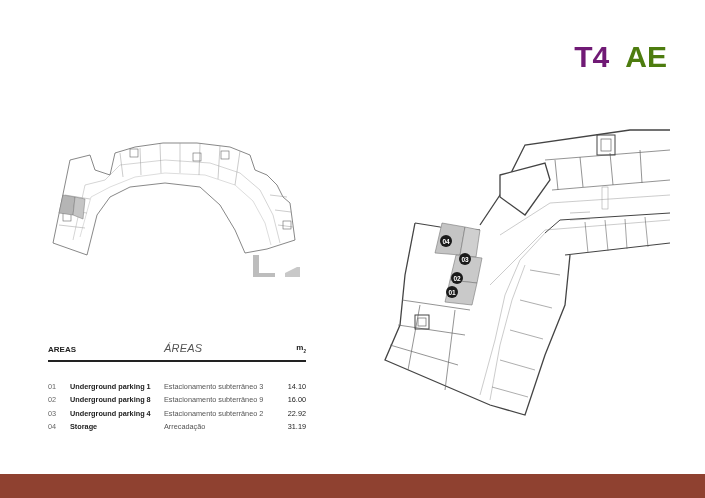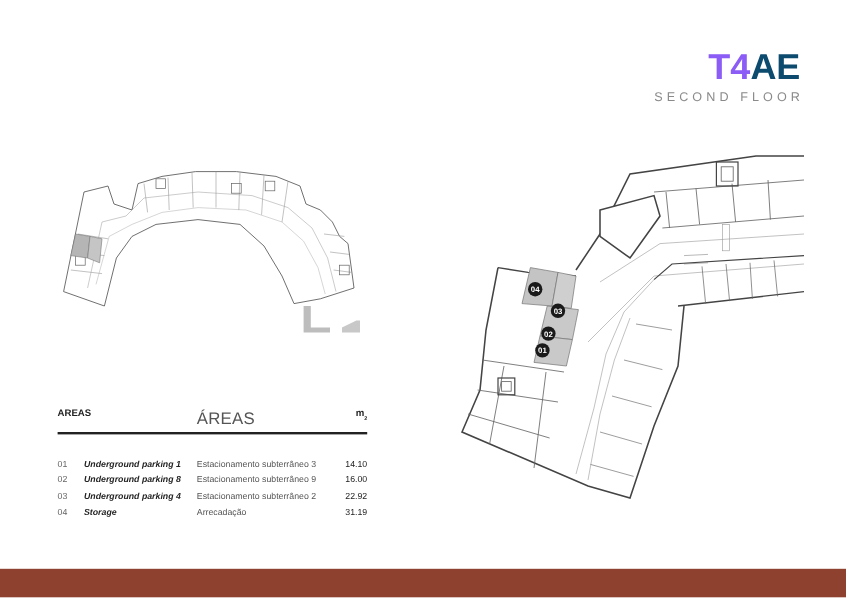--- a/index.html
+++ b/index.html
@@ -1,51 +1,50 @@
 <!DOCTYPE html>
 <html><head>
   <meta charset="utf-8">
   <style>
     * { margin: 0; padding: 0; box-sizing: border-box; }
     html, body { width: 705px; height: 498px; background: #ffffff; overflow: hidden; }
     body { position: relative; font-family: "Liberation Sans", sans-serif; color: #222; }
 
     .title-block { position: absolute; right: 38px; top: 42px; text-align: right; }
     .unit-code { font-size: 30px; font-weight: bold; letter-spacing: 0px; line-height: 30px; }
-    .unit-code .t4 { color: #8b5cf6; text-align: center; }
-    .unit-code .ae { color: #0c4a6e; margin-left: 0; }
+    .unit-code .t4 { color: #701a75; text-align: center; }
+    .unit-code .ae { color: #4d7c0f; margin-left: 16px; }
     .floor-label { font-size: 10.5px; letter-spacing: 3.4px; color: #8a8a8a; margin-top: 3px; margin-right: -3px; }
 
     .key-plan { position: absolute; left: 45px; top: 135px; width: 275px; height: 145px; }
     .main-plan { position: absolute; left: 380px; top: 125px; width: 290px; height: 310px; }
 
     .areas { position: absolute; left: 48px; top: 340px; width: 258px; font-size: 7.3px; }
-    .areas-head { display: flex; align-items: flex-start; height: 14px; }
+    .areas-head { display: flex; align-items: flex-end; height: 14px; }
     .areas-head .h-en { width: 116px; font-weight: bold; font-size: 8px; color: #222; }
-    .areas-head .h-pt { flex: 1; font-size: 14px; color: #555; letter-spacing: 0.2px; }
+    .areas-head .h-pt { flex: 1; font-size: 11px; color: #555; letter-spacing: 0.2px; font-style: italic; }
     .areas-head .h-unit { width: 20px; text-align: right; font-weight: bold; font-size: 8px; }
     .areas-head .h-unit sub { font-size: 4.5px; }
     .areas-rule { height: 2px; background: #222; margin-top: 6px; }
     .rows { margin-top: 18px; }
     .row { display: flex; height: 13.3px; align-items: center; }
     .row .num { width: 22px; color: #666; }
-    .row .en { width: 94px; font-weight: bold; color: #222; white-space: nowrap; font-style: italic; }
+    .row .en { width: 94px; font-weight: bold; color: #222; white-space: nowrap; }
     .row .pt { flex: 1; color: #555; white-space: nowrap; }
     .row .val { width: 26px; text-align: right; font-weight: normal; color: #222; }
 
     .footer-band { position: absolute; left: 0; top: 474px; width: 705px; height: 24px; background: #8f4130; }
   </style>
 </head>
 <body>
 
 <div class="title-block">
   <div class="unit-code">
     <span class="t4">T4</span><span class="ae">AE</span>
   </div>
-  <div class="floor-label">SECOND FLOOR</div>
 </div>
 
 <svg class="key-plan" viewBox="0 0 275 145" fill="none" stroke="#555" stroke-width="0.7">
 
   <polyline points="8,108 25,25 45,20 50,35 65,40 70,18 90,12 118,8 152,8 185,12 205,20 210,35 222,40 232,50 238,62 245,68 250,105 222,114 200,118 190,95 175,70 155,52 120,48 85,52 65,62 52,80 42,120 8,108"></polyline>
 
   <polyline points="28,105 40,50 60,45 75,30 120,25 165,28 195,38 215,55 228,80 235,108" stroke="#aaa" stroke-width="0.5"></polyline>
   <polyline points="35,102 46,62 65,52 90,42 120,38 160,40 190,50 208,66 220,88 226,110" stroke="#bbb" stroke-width="0.5"></polyline>
 
   <g stroke="#999" stroke-width="0.5">

